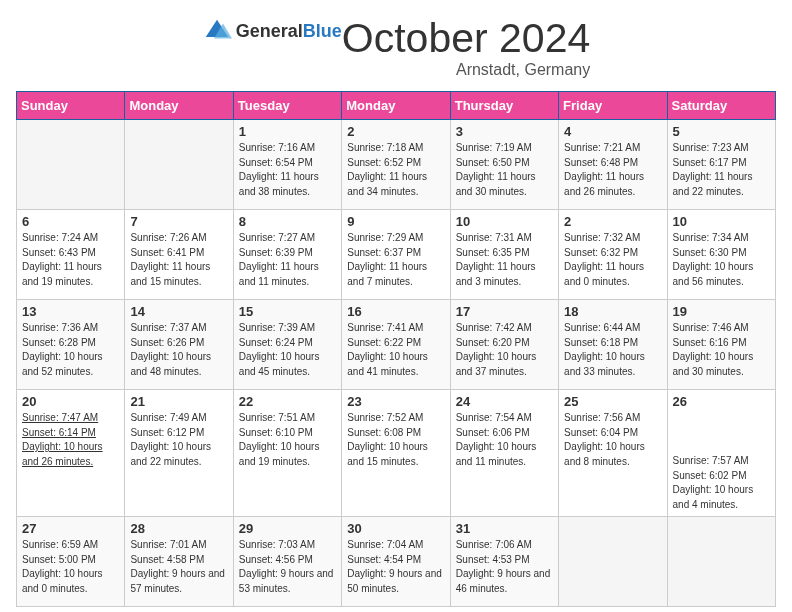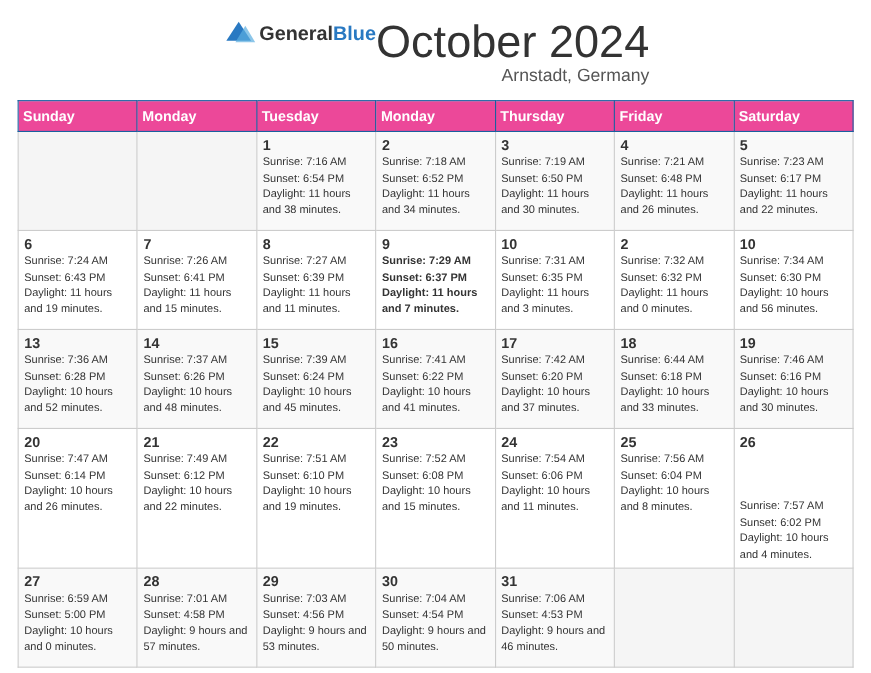--- a/index.html
+++ b/index.html
@@ -175,21 +175,21 @@
 Daylight: 11 hours and 15 minutes.</div>
         </td>
         <td>
           <div class="cell-date">8</div>
           <div class="cell-info" style="white-space: pre-line;">Sunrise: 7:27 AM
 Sunset: 6:39 PM
 Daylight: 11 hours and 11 minutes.</div>
         </td>
         <td>
           <div class="cell-date">9</div>
-          <div class="cell-info" style="white-space: pre-line; font-weight: bold;">Sunrise: 7:29 AM
+          <div class="cell-info" style="white-space: pre-line;">Sunrise: 7:29 AM
 Sunset: 6:37 PM
 Daylight: 11 hours and 7 minutes.</div>
         </td>
         <td>
           <div class="cell-date">10</div>
           <div class="cell-info" style="white-space: pre-line;">Sunrise: 7:31 AM
 Sunset: 6:35 PM
 Daylight: 11 hours and 3 minutes.</div>
         </td>
         <td>
@@ -245,21 +245,21 @@
         <td>
           <div class="cell-date">19</div>
           <div class="cell-info" style="white-space: pre-line;">Sunrise: 7:46 AM
 Sunset: 6:16 PM
 Daylight: 10 hours and 30 minutes.</div>
         </td>
       </tr>
       <tr>
         <td>
           <div class="cell-date">20</div>
-          <div class="cell-info" style="white-space: pre-line;">Sunrise: 7:47 AM
+          <div class="cell-info" style="white-space: pre-line; text-decoration: underline;">Sunrise: 7:47 AM
 Sunset: 6:14 PM
 Daylight: 10 hours and 26 minutes.</div>
         </td>
         <td>
           <div class="cell-date">21</div>
           <div class="cell-info" style="white-space: pre-line;">Sunrise: 7:49 AM
 Sunset: 6:12 PM
 Daylight: 10 hours and 22 minutes.</div>
         </td>
         <td>

